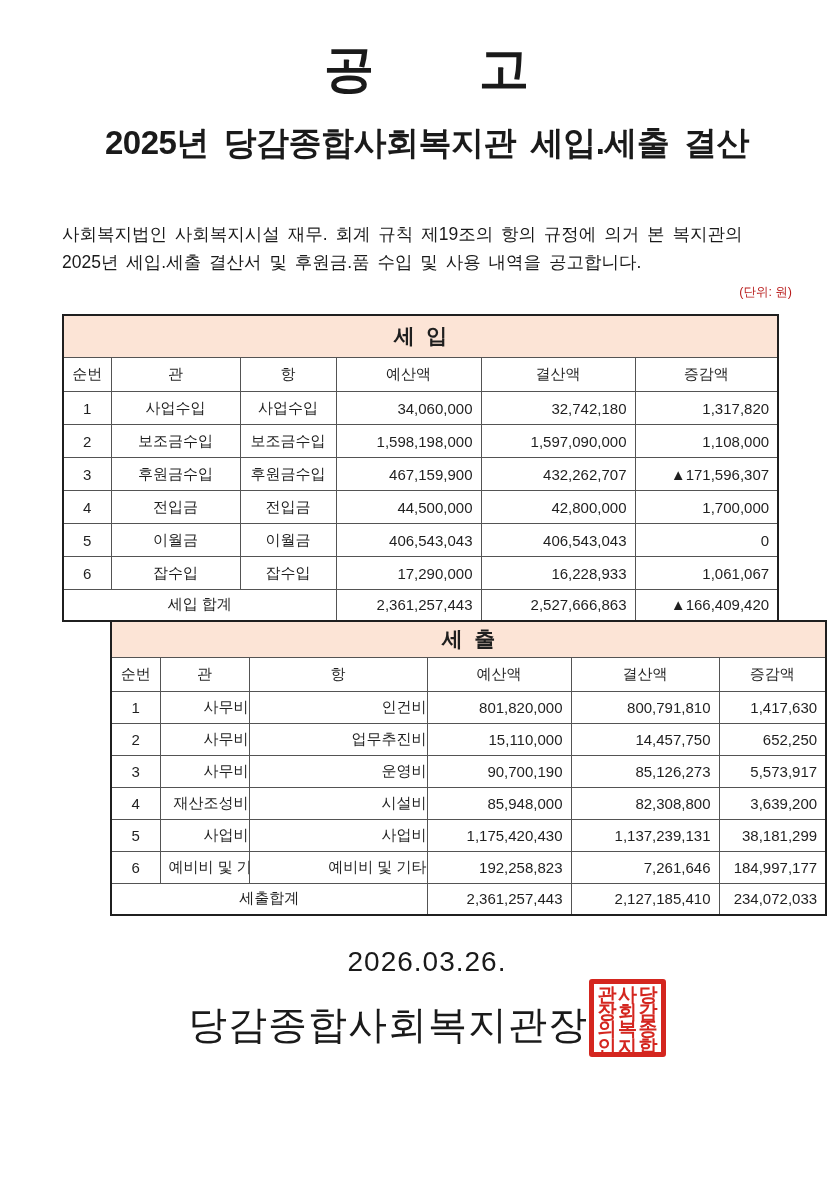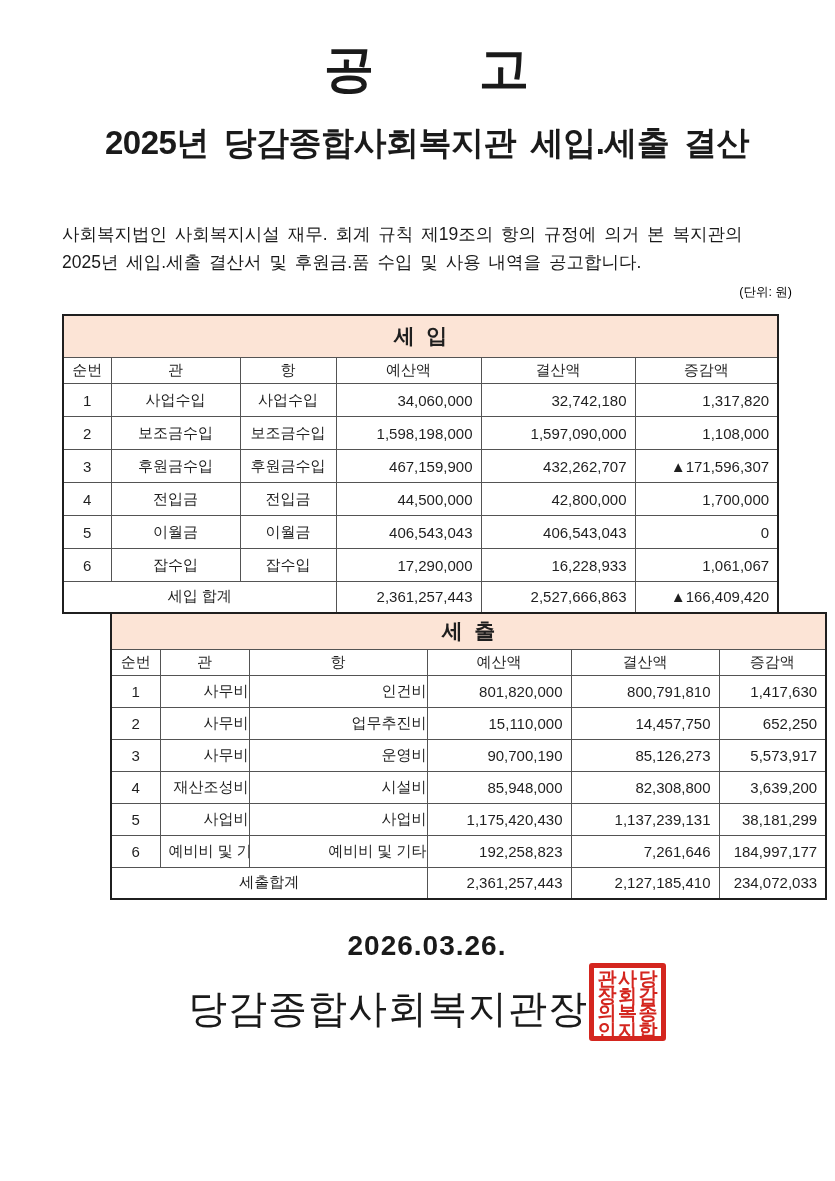--- a/index.html
+++ b/index.html
@@ -16,45 +16,45 @@
     white-space:pre; letter-spacing:1px; line-height:1.25;
   }
   .doc-subtitle {
     text-align:center; font-size:33px; font-weight:700;
     margin-top:20px; letter-spacing:-0.5px; word-spacing:6px;
   }
   .doc-body {
     margin-top:54px; font-size:17.5px; line-height:28px;
     word-break:keep-all; word-spacing:3px;
   }
-  .unit-note { margin-top:8px; text-align:right; font-size:12.5px; color:#000000; }
+  .unit-note { margin-top:8px; text-align:right; font-size:12.5px; color:#b91c1c; }
 
   table {
     border-collapse:collapse; table-layout:fixed; width:715px;
     border:2px solid #1f1f1f; margin-top:13px;
   }
   table.expense { margin-top:-2px;margin-left:48px; }
   td {
     border:1px solid #545454; font-size:15px; color:#1f1f1f;
     vertical-align:middle; overflow:hidden; white-space:nowrap;
   }
   td.band {
     background:#fce4d6; font-size:21px; font-weight:700;
     text-align:center; white-space:pre; height:43px;
   }
   table.expense td.band { height:37px; }
-  td.hdr { text-align:center; height:26px; }
+  td.hdr { text-align:center; height:34px; }
   tr.row td { height:33px; }
   table.expense tr.row td { height:32px; }
   tr.total td { height:31px; }
   td.c { text-align:center; }
   td.l { text-align:right; padding-left:8px; }
   td.n { text-align:right; padding-right:8px; }
 
-  .date-line { margin-top:30px; text-align:center; font-size:28px; letter-spacing:1px;font-weight:bold; }
+  .date-line { margin-top:30px; text-align:center; font-size:28px; letter-spacing:1px; }
   .sign-row {
     margin-top:8px; display:flex; justify-content:center; align-items:center;
   }
   .sign-text { font-size:39px; letter-spacing:1px; font-weight:400; }
   .seal {
     width:77px; height:78px; margin-left:1px; transform:translateY(-7px);
     border:5px solid #d4261f; border-radius:3px; background:#fff;
     display:flex; flex-direction:row-reverse; justify-content:space-between;
     padding:2px 3px; color:#d4261f;
   }

